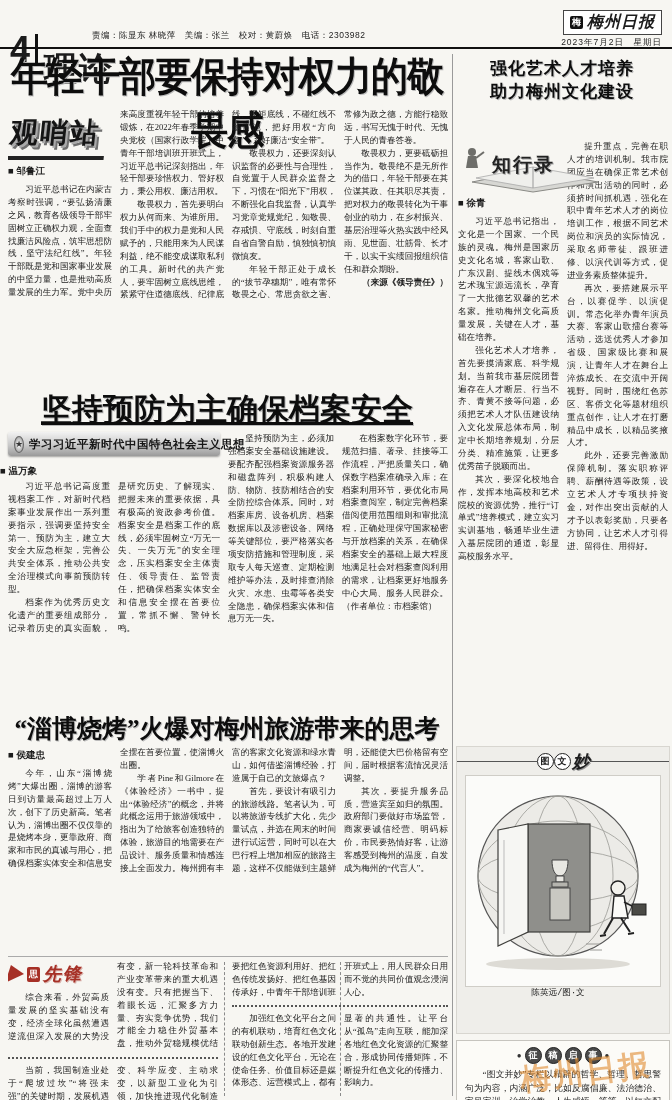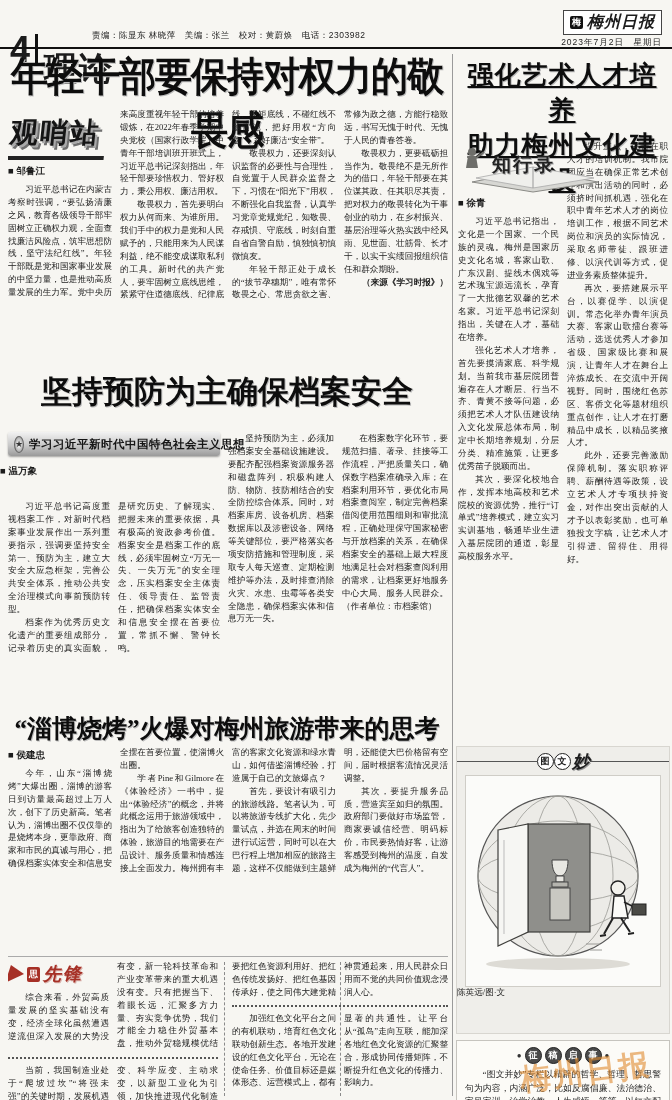--- a/index.html
+++ b/index.html
@@ -16,21 +16,21 @@
   .mast-mark{width:13px;height:13px;background:#111;color:#fff;font:700 9px "Liberation Sans",sans-serif;
              display:flex;align-items:center;justify-content:center;border-radius:2px;}
   .pagedate{font:8.5px "Liberation Sans",sans-serif;color:#222;letter-spacing:1px;}
   .rule{background:#111;}
   
   .headline{font-family:"Liberation Serif",serif;font-weight:900;text-align:center;color:#0d0d0d;
             text-shadow:1px 1px 0 #bbb;}
   .h-main{font-size:37px;letter-spacing:-1px;transform:scaleY(1.08);}
   .h-mid{font-size:31px;letter-spacing:0px;}
   .h-low{font-size:25px;}
-  .h-right{font-size:26px;line-height:1.35;letter-spacing:1px;text-decoration:underline;}
+  .h-right{font-size:17px;line-height:1.35;letter-spacing:1px;}
   
   .cols{column-gap:8px;font-size:8.6px;line-height:1.5;text-align:justify;overflow:hidden;}
   .cols p{margin:0;text-indent:2em;}
   .c4{column-count:4;}
   .c2{column-count:2;}
   .byline{font:700 9.5px "Liberation Sans",sans-serif;margin:3px 0 5px 0;break-inside:avoid;text-indent:0!important;}
   .tail-src{text-align:right;font-weight:700;}
   
   .guanshao{display:inline-block;font:900 28px "Liberation Sans",sans-serif;letter-spacing:2px;
             transform:skewX(-6deg);color:#151515;text-shadow:2px 2px 0 #a9a9a9,4px 4px 0 #6f6f6f;
@@ -53,21 +53,21 @@
   .vdash{border-left:1px dashed #8a8a8a;width:0;}
   
   .cartoon-wrap{background:#efeeea;border:1px solid #d8d6d0;}
   .logo-row{display:flex;align-items:center;height:28px;}
   .logo-line{flex:1;border-top:1px solid #555;}
   .tl-circle{width:15px;height:15px;border:1.5px solid #222;border-radius:50%;font:700 9px "Liberation Sans",sans-serif;
              display:flex;align-items:center;justify-content:center;background:#fff;}
   .tl-miao{font:900 italic 17px "Liberation Serif",serif;margin-left:2px;text-shadow:1px 1px 0 #999;}
   .cartoon-card{background:#fbfbf9;border:1px solid #cfcdc7;margin:0 8px;}
   .caption{font-size:8.6px;line-height:1.5;padding:4px 8px 0 8px;text-align:justify;}
-  .credit{font-size:8.6px;text-align:left;padding:0 10px 4px 0;}
+  .credit{font-size:8.6px;text-align:center;padding:0 10px 4px 0;font-family:Liberation Mono, monospace;}
   
   .notice{border:1px solid #c6c4be;background:#fcfbf7;padding:4px 8px;overflow:hidden;}
   .medal-row{display:flex;align-items:center;justify-content:center;gap:3px;margin:2px 0 4px 0;}
   .medal{width:15px;height:15px;border-radius:50%;background:#4a4a4a;color:#fff;font:700 9px "Liberation Sans",sans-serif;
          display:flex;align-items:center;justify-content:center;border:1px solid #222;}
   .medal-dot{font-size:8px;color:#333;}
   .notice-text{font-size:8.8px;line-height:1.55;text-align:justify;text-indent:2em;}
   .watermark{font:900 30px "Liberation Serif",serif;color:rgba(224,138,46,.6);transform:rotate(-7deg);
              letter-spacing:3px;pointer-events:none;}
 </style>
@@ -94,30 +94,30 @@
 <div class="abs cols c4" style="left:8px;top:108px;width:440px;height:276px;">
   <div class="badge-block">
     <span class="guanshao">观哨站</span>
     <div class="byline">■ 邹鲁江</div>
   </div>
   <p>习近平总书记在内蒙古考察时强调，“要弘扬清廉之风，教育各级领导干部牢固树立正确权力观，全面查找廉洁风险点，筑牢思想防线，坚守法纪红线”。年轻干部既是党和国家事业发展的中坚力量，也是推动高质量发展的生力军。党中央历来高度重视年轻干部的培养锻炼，在2022年春季学期中央党校（国家行政学院）中青年干部培训班开班式上，习近平总书记深刻指出，年轻干部要珍惜权力、管好权力，秉公用权、廉洁用权。</p>
   <p>敬畏权力，首先要明白权力从何而来、为谁所用。我们手中的权力是党和人民赋予的，只能用来为人民谋利益，绝不能变成谋取私利的工具。新时代的共产党人，要牢固树立底线思维，紧紧守住道德底线、纪律底线、规矩底线，不碰红线不越雷池，把好用权“方向盘”，系好廉洁“安全带”。</p>
   <p>敬畏权力，还要深刻认识监督的必要性与合理性，自觉置于人民群众监督之下，习惯在“阳光下”用权，不断强化自我监督，认真学习党章党规党纪，知敬畏、存戒惧、守底线，时刻自重自省自警自励，慎独慎初慎微慎友。</p>
   <p>年轻干部正处于成长的“拔节孕穗期”，唯有常怀敬畏之心、常思贪欲之害、常修为政之德，方能行稳致远，书写无愧于时代、无愧于人民的青春答卷。</p>
   <p>敬畏权力，更要砥砺担当作为。敬畏绝不是无所作为的借口，年轻干部要在其位谋其政、任其职尽其责，把对权力的敬畏转化为干事创业的动力，在乡村振兴、基层治理等火热实践中经风雨、见世面、壮筋骨、长才干，以实干实绩回报组织信任和群众期盼。</p>
-  <p class="tail-src">（来源《学习时报》）</p>
-</div>
-
-<div class="abs headline h-mid" style="left:6px;top:371px;width:442px;">坚持预防为主确保档案安全</div>
+  <p class="tail-src">（来源《领导责任》）</p>
+</div>
+
+<div class="abs headline h-mid" style="left:6px;top:389px;width:442px;text-decoration:underline;">坚持预防为主确保档案安全</div>
 <div class="abs banner" style="left:8px;top:432px;width:200px;">
   <span class="emblem">★</span>
   <span class="banner-txt">学习习近平新时代中国特色社会主义思想</span>
 </div>
 <div class="abs byline" style="left:0;top:462px;">■ 温万象</div>
-<div class="abs cols c2" style="left:8px;top:500px;width:212px;height:226px;">
+<div class="abs cols c2" style="left:8px;top:480px;width:212px;height:226px;">
   <p>习近平总书记高度重视档案工作，对新时代档案事业发展作出一系列重要指示，强调要坚持安全第一、预防为主，建立大安全大应急框架，完善公共安全体系，推动公共安全治理模式向事前预防转型。</p>
   <p>档案作为优秀历史文化遗产的重要组成部分，记录着历史的真实面貌，是研究历史、了解现实、把握未来的重要依据，具有极高的资政参考价值。档案安全是档案工作的底线，必须牢固树立“万无一失、一失万无”的安全理念，压实档案安全主体责任、领导责任、监管责任，把确保档案实体安全和信息安全摆在首要位置，常抓不懈、警钟长鸣。</p>
 </div>
 <div class="abs cols c2" style="left:228px;top:432px;width:220px;height:274px;">
   <p>坚持预防为主，必须加强档案安全基础设施建设。要配齐配强档案资源服务器和磁盘阵列，积极构建人防、物防、技防相结合的安全防控综合体系。同时，对档案库房、设备机房、档案数据库以及涉密设备、网络等关键部位，要严格落实各项安防措施和管理制度，采取专人每天巡查、定期检测维护等办法，及时排查消除火灾、水患、虫霉等各类安全隐患，确保档案实体和信息万无一失。</p>
   <p>在档案数字化环节，要规范扫描、著录、挂接等工作流程，严把质量关口，确保数字档案准确录入库；在档案利用环节，要优化市局档案查阅室，制定完善档案借阅使用范围细则和审批流程，正确处理保守国家秘密与开放档案的关系，在确保档案安全的基础上最大程度地满足社会对档案查阅利用的需求，让档案更好地服务中心大局、服务人民群众。（作者单位：市档案馆）</p>
 </div>
 
 <div class="abs headline h-low" style="left:6px;top:712px;width:442px;">“淄博烧烤”火爆对梅州旅游带来的思考</div>
 <div class="abs cols c4" style="left:8px;top:746px;width:440px;height:206px;">
@@ -148,21 +148,21 @@
   </div>
   <hr class="dotted-hr">
   <div class="cols c2" style="height:72px;">
     <p>当前，我国制造业处于“爬坡过坎”“将强未强”的关键时期，发展机遇和挑战并存，要深刻把握党的二十大精神，主动识变、科学应变、主动求变，以新型工业化为引领，加快推进现代化制造业体系建设，夯实新发展格局的产业基础。</p>
 
   </div>
 </div>
 
 <div class="abs" style="left:232px;top:960px;width:216px;">
   <div class="cols c2" style="height:40px;">
-    <p style="text-indent:0;">要把红色资源利用好、把红色传统发扬好、把红色基因传承好，使之同伟大建党精神贯通起来，用人民群众日用而不觉的共同价值观念浸润人心。</p>
+    <p style="text-indent:0;">要把红色资源利用好、把红色传统发扬好、把红色基因传承好，中青年干部培训班开班式上，用人民群众日用而不觉的共同价值观念浸润人心。</p>
   </div>
   <hr class="dotted-hr">
   <div class="cols c2" style="height:122px;">
     <p>加强红色文化平台之间的有机联动，培育红色文化联动创新生态。各地开发建设的红色文化平台，无论在使命任务、价值目标还是媒体形态、运营模式上，都有显著的共通性。让平台从“孤岛”走向互联，能加深各地红色文化资源的汇聚整合，形成协同传播矩阵，不断提升红色文化的传播力、影响力。</p>
   </div>
 </div>
 
 <div class="abs headline h-right" style="left:458px;top:58px;width:208px;">
   <div>强化艺术人才培养</div>
   <div>助力梅州文化建设</div>
@@ -175,26 +175,26 @@
         <path d="M18 36 L75 25 L136 36 L75 46 Z" fill="#efefec" stroke="#aaa" stroke-width="0.8"></path>
         <line x1="75" y1="25" x2="75" y2="46" stroke="#999" stroke-width="1"></line>
         <circle cx="14" cy="10" r="4" fill="#6e6e6a"></circle>
         <path d="M10 14 L18 14 L20 26 L8 26 Z" fill="#6e6e6a"></path>
         <line x1="18" y1="16" x2="26" y2="10" stroke="#6e6e6a" stroke-width="2"></line>
       </svg>
       <span class="zxl-text">知行录</span>
     </div>
     <div class="byline">■ 徐青</div>
   </div>
-  <p>习近平总书记指出，文化是一个国家、一个民族的灵魂。梅州是国家历史文化名城，客家山歌、广东汉剧、提线木偶戏等艺术瑰宝源远流长，孕育了一大批德艺双馨的艺术名家。习近平总书记深刻指出，关键在人才，基础在培养。</p>
+  <p>习近平总书记指出，文化是一个国家、一个民族的灵魂。梅州是国家历史文化名城，客家山歌、广东汉剧、提线木偶戏等艺术瑰宝源远流长，孕育了一大批德艺双馨的艺术名家。推动梅州文化高质量发展，关键在人才，基础在培养。</p>
   <p>强化艺术人才培养，首先要摸清家底、科学规划。当前我市基层院团普遍存在人才断层、行当不齐、青黄不接等问题，必须把艺术人才队伍建设纳入文化发展总体布局，制定中长期培养规划，分层分类、精准施策，让更多优秀苗子脱颖而出。</p>
   <p>其次，要深化校地合作，发挥本地高校和艺术院校的资源优势，推行“订单式”培养模式，建立实习实训基地，畅通毕业生进入基层院团的通道，彰显高校服务水平。</p>
   <p>提升重点，完善在职人才的培训机制。我市院团应当在确保正常艺术创作和演出活动的同时，必须挤时间抓机遇，强化在职中青年艺术人才的岗位培训工作，根据不同艺术岗位和演员的实际情况，采取名师带徒、跟班进修、以演代训等方式，促进业务素质整体提升。</p>
   <p>再次，要搭建展示平台，以赛促学、以演促训。常态化举办青年演员大赛、客家山歌擂台赛等活动，选送优秀人才参加省级、国家级比赛和展演，让青年人才在舞台上淬炼成长、在交流中开阔视野。同时，围绕红色苏区、客侨文化等题材组织重点创作，让人才在打磨精品中成长，以精品奖掖人才。</p>
-  <p>此外，还要完善激励保障机制。落实职称评聘、薪酬待遇等政策，设立艺术人才专项扶持资金，对作出突出贡献的人才予以表彰奖励，也可单独投文字稿，让艺术人才引得进、留得住、用得好。</p>
+  <p>此外，还要完善激励保障机制。落实职称评聘、薪酬待遇等政策，设立艺术人才专项扶持资金，对作出突出贡献的人才予以表彰奖励，只要各方协同，让艺术人才引得进、留得住、用得好。</p>
 </div>
 
 <div class="abs cartoon-wrap" style="left:456px;top:746px;width:212px;height:286px;">
   <div class="logo-row">
     <span class="logo-line"></span>
     <span class="tl-circle">图</span>
     <span class="tl-circle">文</span>
     <span class="tl-miao">妙</span>
     <span class="logo-line"></span>
   </div>

